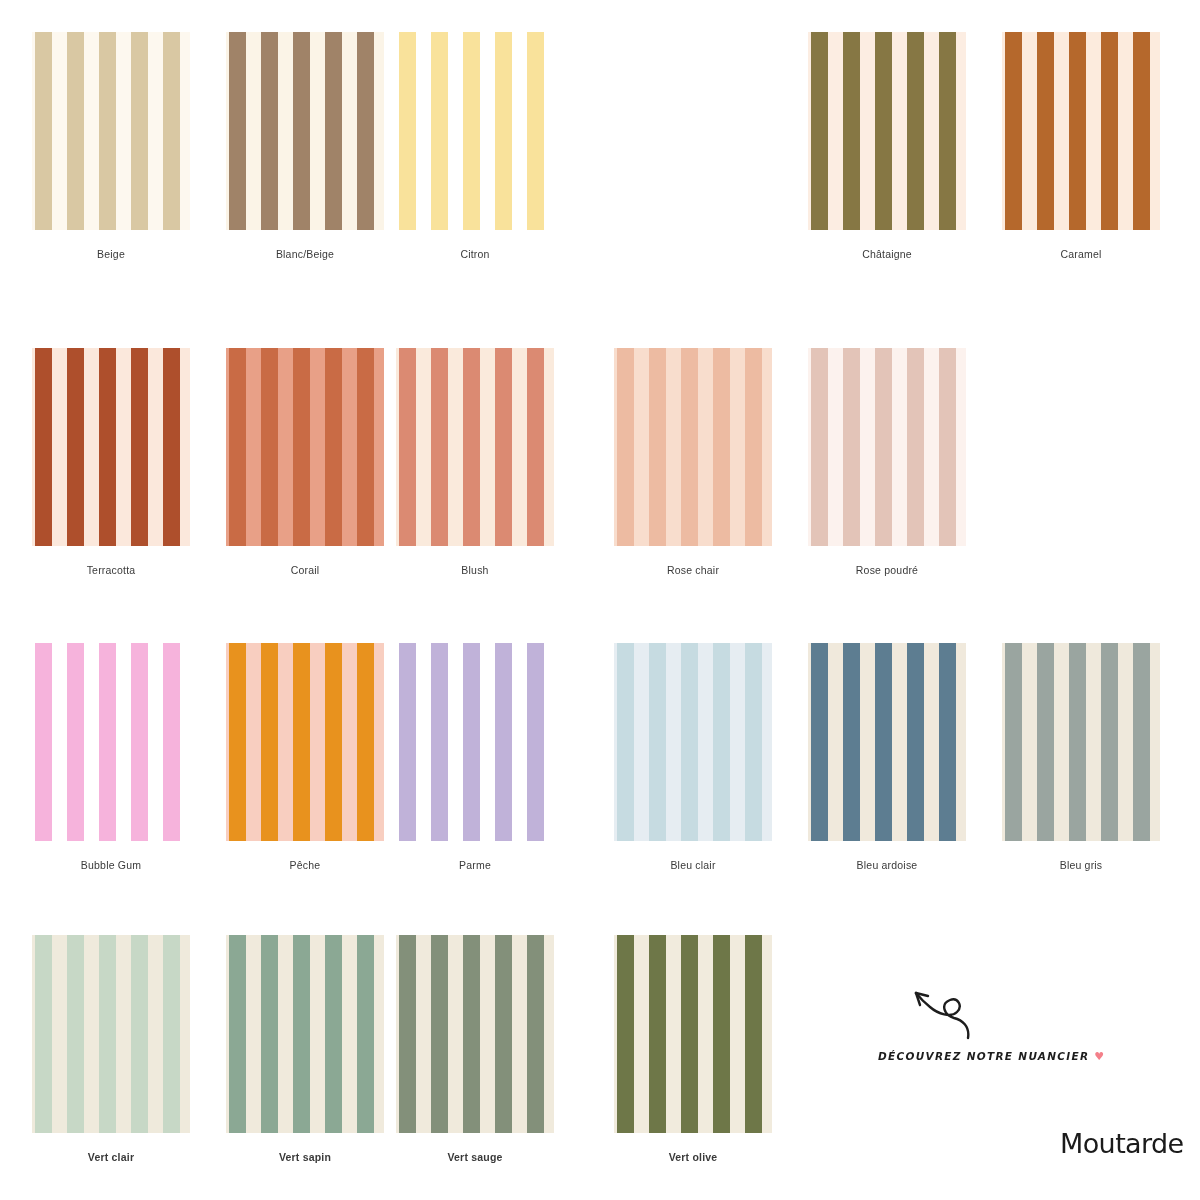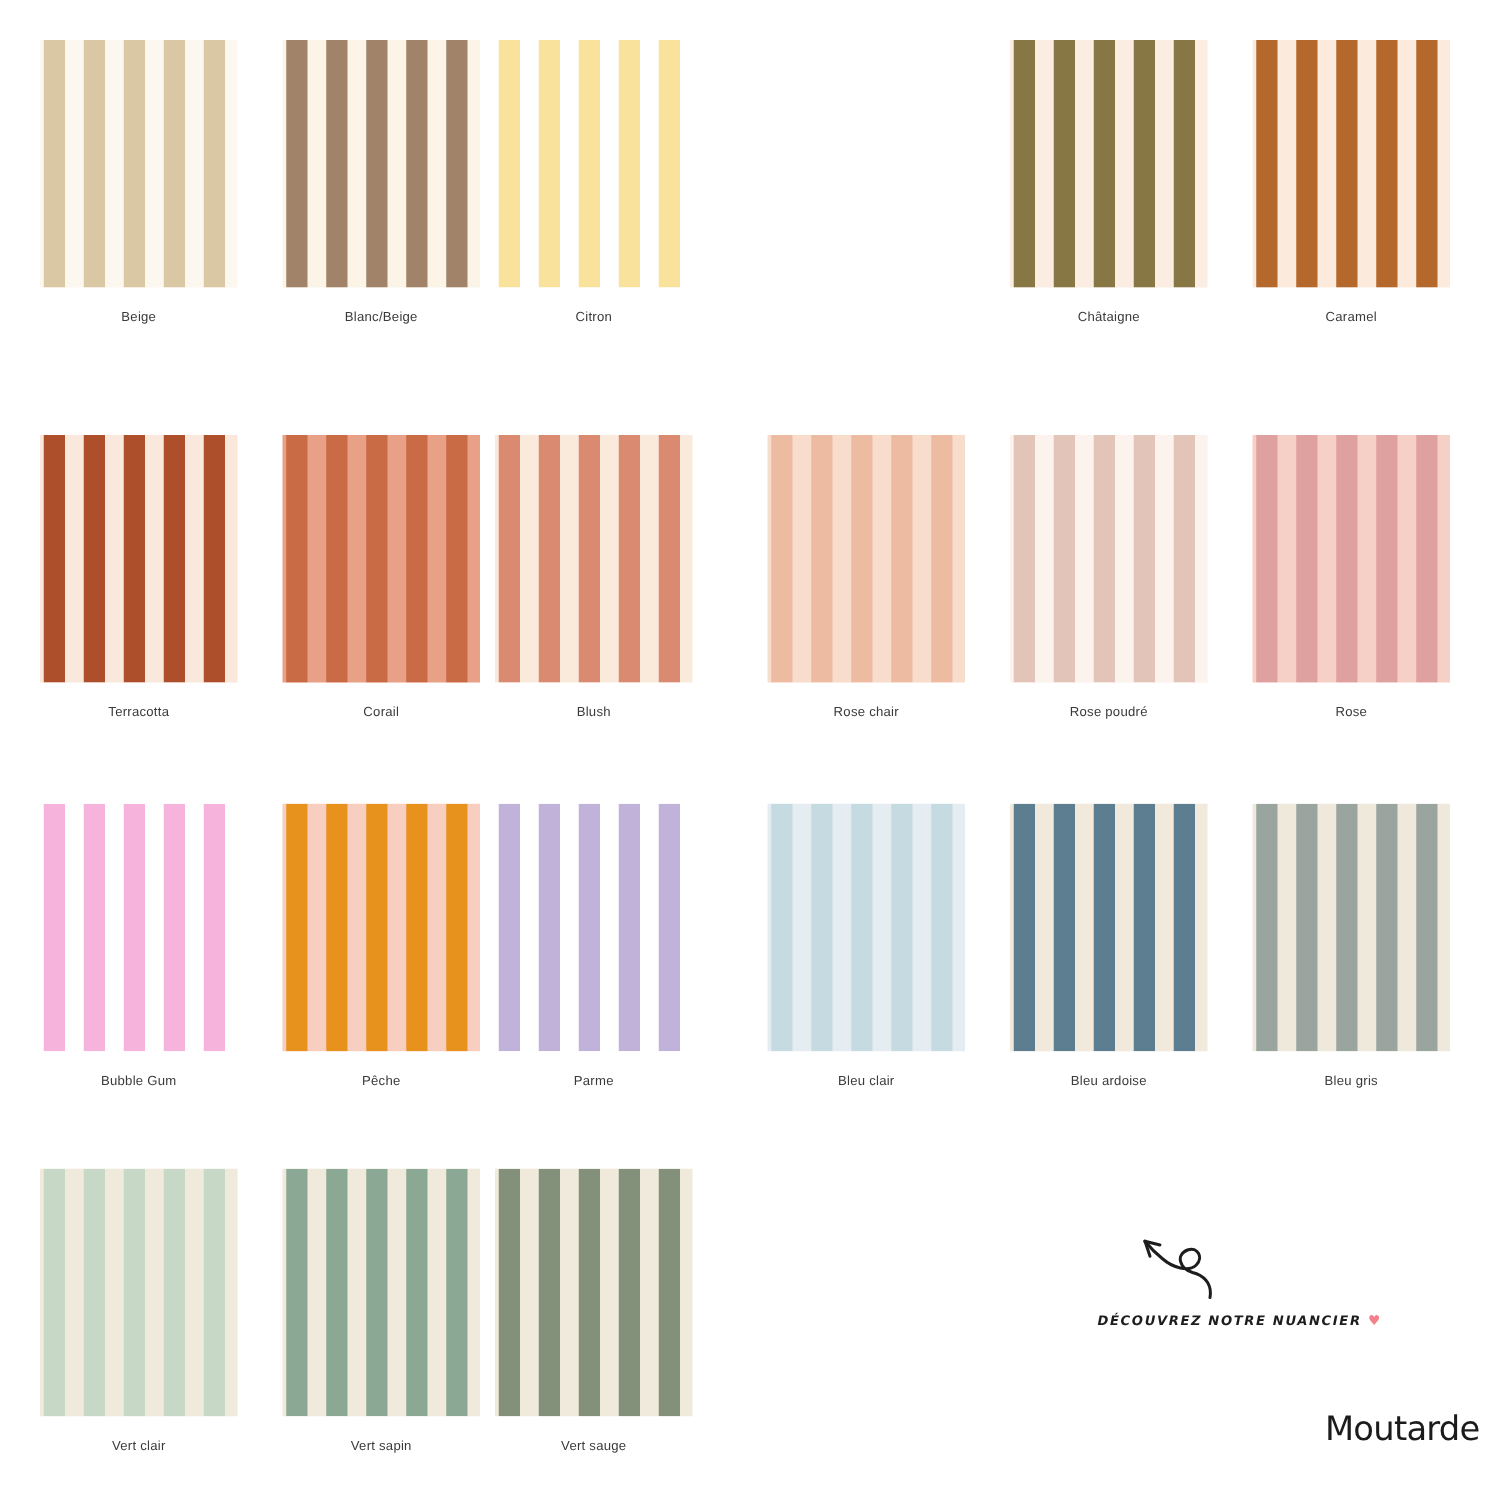--- a/index.html
+++ b/index.html
@@ -49,21 +49,21 @@
     color: #3a3a3a;
     letter-spacing: 0.2px;
     line-height: 1.2;
     white-space: nowrap;
   }
 
   
   .row-0 { top: 32px; }
   .row-1 { top: 348px; }
   .row-2 { top: 643px; }
-  .row-3 { top: 935px; }
+  .row-3 { top: 935px; font-weight: bold; }
 
   
   .col-0 { left: 32px; }
   .col-1 { left: 226px; }
   .col-2 { left: 396px; }
   .col-3 { left: 614px; }
   .col-4 { left: 808px; }
   .col-5 { left: 1002px; }
 
   
@@ -215,30 +215,20 @@
     <div class="swatch-cell row-1 col-4">
       <div class="swatch-stripes" style="background: rgb(252, 242, 238);">
         <span class="stripe" style="left: 3px; width: 17px; background: rgb(227, 196, 184);"></span>
         <span class="stripe" style="left: 35px; width: 17px; background: rgb(227, 196, 184);"></span>
         <span class="stripe" style="left: 67px; width: 17px; background: rgb(227, 196, 184);"></span>
         <span class="stripe" style="left: 99px; width: 17px; background: rgb(227, 196, 184);"></span>
         <span class="stripe" style="left: 131px; width: 17px; background: rgb(227, 196, 184);"></span>
       </div>
       <div class="swatch-label label-raised">Rose poudré</div>
     </div>
-    <div class="swatch-cell row-1 col-5">
-      <div class="swatch-stripes" style="background: rgb(246, 207, 198);">
-        <span class="stripe" style="left: 3px; width: 17px; background: rgb(223, 160, 160);"></span>
-        <span class="stripe" style="left: 35px; width: 17px; background: rgb(223, 160, 160);"></span>
-        <span class="stripe" style="left: 67px; width: 17px; background: rgb(223, 160, 160);"></span>
-        <span class="stripe" style="left: 99px; width: 17px; background: rgb(223, 160, 160);"></span>
-        <span class="stripe" style="left: 131px; width: 17px; background: rgb(223, 160, 160);"></span>
-      </div>
-      <div class="swatch-label">Rose</div>
-    </div>
     <div class="swatch-cell row-2 col-0">
       <div class="swatch-stripes" style="background: rgb(255, 255, 255);">
         <span class="stripe" style="left: 3px; width: 17px; background: rgb(246, 179, 220);"></span>
         <span class="stripe" style="left: 35px; width: 17px; background: rgb(246, 179, 220);"></span>
         <span class="stripe" style="left: 67px; width: 17px; background: rgb(246, 179, 220);"></span>
         <span class="stripe" style="left: 99px; width: 17px; background: rgb(246, 179, 220);"></span>
         <span class="stripe" style="left: 131px; width: 17px; background: rgb(246, 179, 220);"></span>
       </div>
       <div class="swatch-label">Bubble Gum</div>
     </div>
@@ -314,20 +304,30 @@
     </div>
     <div class="swatch-cell row-3 col-2">
       <div class="swatch-stripes" style="background: rgb(240, 234, 220);">
         <span class="stripe" style="left: 3px; width: 17px; background: rgb(131, 144, 122);"></span>
         <span class="stripe" style="left: 35px; width: 17px; background: rgb(131, 144, 122);"></span>
         <span class="stripe" style="left: 67px; width: 17px; background: rgb(131, 144, 122);"></span>
         <span class="stripe" style="left: 99px; width: 17px; background: rgb(131, 144, 122);"></span>
         <span class="stripe" style="left: 131px; width: 17px; background: rgb(131, 144, 122);"></span>
       </div>
       <div class="swatch-label">Vert sauge</div>
+    </div>
+    <div class="swatch-cell row-3 col-3">
+      <div class="swatch-stripes" style="background: rgb(241, 235, 221);">
+        <span class="stripe" style="left: 3px; width: 17px; background: rgb(110, 119, 72);"></span>
+        <span class="stripe" style="left: 35px; width: 17px; background: rgb(110, 119, 72);"></span>
+        <span class="stripe" style="left: 67px; width: 17px; background: rgb(110, 119, 72);"></span>
+        <span class="stripe" style="left: 99px; width: 17px; background: rgb(110, 119, 72);"></span>
+        <span class="stripe" style="left: 131px; width: 17px; background: rgb(110, 119, 72);"></span>
+      </div>
+      <div class="swatch-label">Vert olive</div>
     </div>
   </div>
 
 <div class="promo-block">
   <span class="promo-arrow">
     <svg viewBox="0 0 90 62" width="90" height="62" fill="none" xmlns="http://www.w3.org/2000/svg">
       <path d="M62 60 C 64 48, 56 42, 48 40 C 38 37, 34 26, 44 22 C 52 19, 57 28, 51 34 C 45 40, 32 36, 24 29 C 19 25, 14 20, 10 15" stroke="#1d1d1d" stroke-width="2.4" stroke-linecap="round" fill="none"></path>
       <path d="M10 15 L 22 18" stroke="#1d1d1d" stroke-width="2.4" stroke-linecap="round"></path>
       <path d="M10 15 L 14 27" stroke="#1d1d1d" stroke-width="2.4" stroke-linecap="round"></path>
     </svg>

